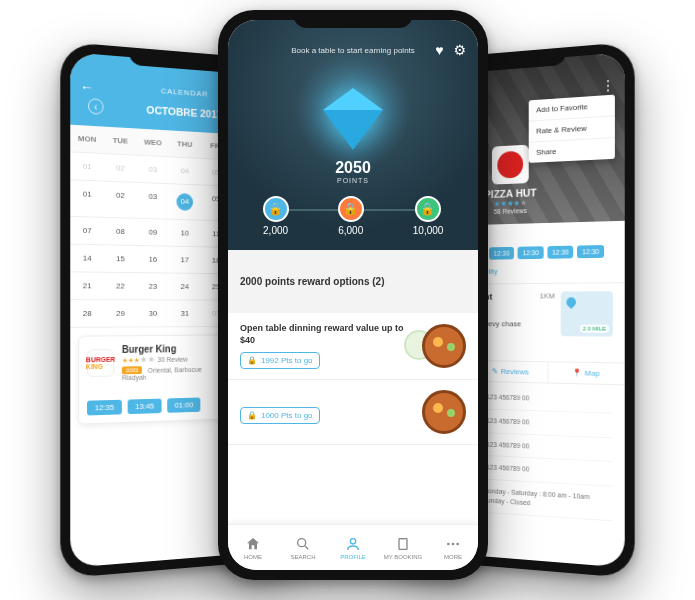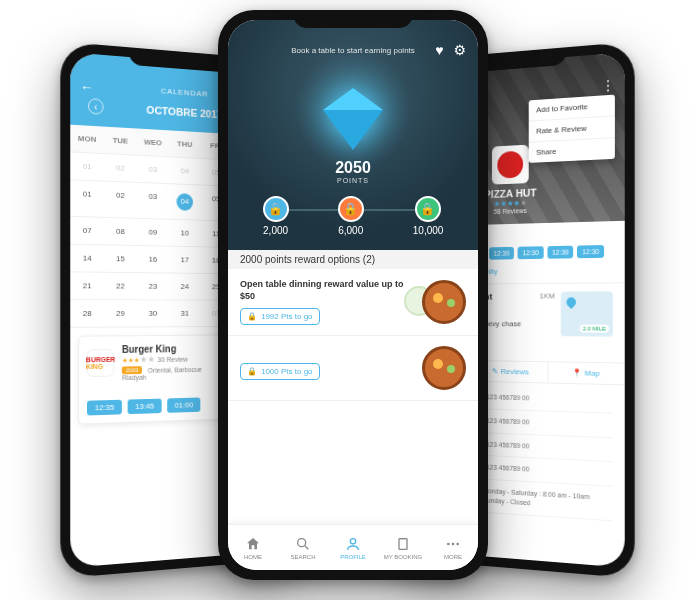--- a/index.html
+++ b/index.html
@@ -75,21 +75,21 @@
   .diamond:after{content:"";position:absolute;left:-30px;top:22px;width:0;height:0;border:30px solid transparent;border-top:40px solid #2aa8e0;}
   .glow{position:absolute;width:120px;height:120px;border-radius:50%;background:radial-gradient(circle,#5fd9ff55,#0000 70%);}
   .pts-num{font-size:16px;font-weight:bold;margin-top:2px;}
   .pts-lbl{font-size:7px;letter-spacing:1px;opacity:.8;}
   .tiers{display:flex;justify-content:space-around;align-items:center;margin-top:12px;position:relative;}
   .tiers:before{content:"";position:absolute;left:28px;right:28px;top:13px;height:2px;background:#7aa;opacity:.4;}
   .tier{display:flex;flex-direction:column;align-items:center;gap:3px;position:relative;z-index:1;}
   .tier-ico{width:26px;height:26px;border-radius:50%;display:flex;align-items:center;justify-content:center;font-size:12px;color:#fff;border:2px solid #fff;}
   .t-blue{background:#4fb7e6;} .t-orange{background:#ff7a3d;} .t-green{background:#3bc47a;}
   .tier-lbl{font-size:10px;}
-  .rewards-hdr{padding:4px 12px;font-size:10px;font-weight:normal;background:#f3f3f3;}
+  .rewards-hdr{padding:26px 12px;font-size:10px;font-weight:bold;background:#f3f3f3;}
   .reward{display:flex;align-items:center;gap:10px;padding:10px 12px;border-bottom:1px solid #eee;}
   .reward-txt{flex:1;}
   .reward-title{font-size:9px;font-weight:bold;line-height:1.3;}
   .reward-btn{display:inline-flex;align-items:center;gap:4px;margin-top:6px;border:1px solid #4fb7e6;color:#4fb7e6;border-radius:4px;padding:3px 6px;font-size:8px;}
   .bowl{width:44px;height:44px;border-radius:50%;background:#c96a2e;border:3px solid #8a4318;position:relative;flex-shrink:0;}
   .bowl:before{content:"";position:absolute;width:10px;height:10px;border-radius:50%;background:#ffb84d;left:8px;top:10px;}
   .bowl:after{content:"";position:absolute;width:8px;height:8px;border-radius:50%;background:#9ad16a;right:8px;top:16px;}
   .plate{width:30px;height:30px;border-radius:50%;background:#e8f4e0;border:2px solid #cfe6c2;position:absolute;left:-18px;top:6px;}
   .tabbar{position:absolute;bottom:0;left:0;right:0;height:46px;background:#fff;border-top:1px solid #eee;display:flex;box-shadow:0 -2px 6px rgba(0,0,0,0.06);}
   .tab{flex:1;display:flex;flex-direction:column;align-items:center;justify-content:center;gap:2px;color:#888;font-size:6px;}
@@ -259,21 +259,21 @@
             </div>
           <div class="tier">
               <div class="tier-ico t-green">🔒</div>
               <div class="tier-lbl">10,000</div>
             </div>
         </div>
       </div>
       <div class="rewards-hdr">2000 points reward options (2)</div>
       <div class="reward">
         <div class="reward-txt">
-          <div class="reward-title">Open table dinning reward value up to $50</div>
+          <div class="reward-title">Open table dinning reward value up to $40</div>
           <div class="reward-btn">
               <span>🔒</span>
               <span>1992 Pts to go</span>
             </div>
         </div>
         <div style="position:relative">
             <div class="plate"></div>
             <div class="bowl"></div>
           </div>
       </div>

